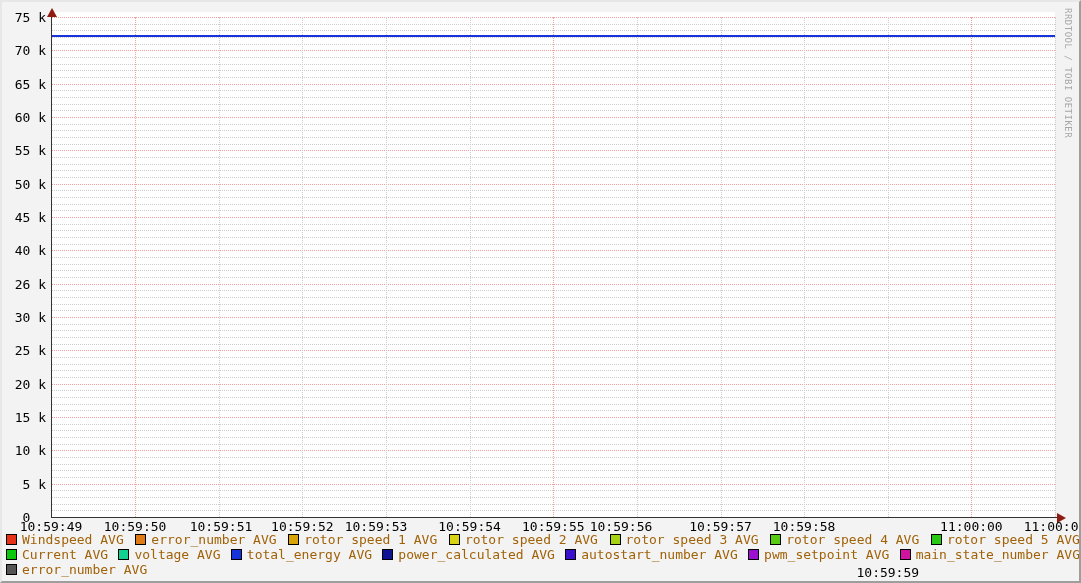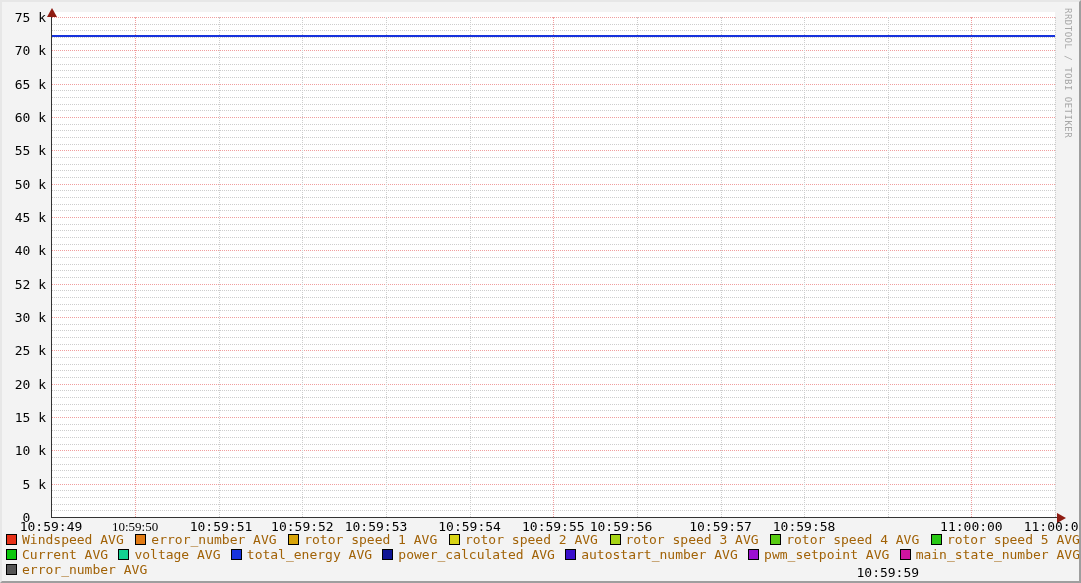--- a/index.html
+++ b/index.html
@@ -152,33 +152,33 @@
       <div class="series-line" style="top: 32.7px; background: rgb(23, 51, 220);"></div>
     </div>
   <div id="ylabel-layer">
       <div class="ylabel" style="top: 509px;">0  </div>
       <div class="ylabel" style="top: 475.7px;">5 k</div>
       <div class="ylabel" style="top: 442.3px;">10 k</div>
       <div class="ylabel" style="top: 409px;">15 k</div>
       <div class="ylabel" style="top: 375.7px;">20 k</div>
       <div class="ylabel" style="top: 342.3px;">25 k</div>
       <div class="ylabel" style="top: 309px;">30 k</div>
-      <div class="ylabel" style="top: 275.7px;">52 k</div>
+      <div class="ylabel" style="top: 275.7px;">26 k</div>
       <div class="ylabel" style="top: 242.3px;">40 k</div>
       <div class="ylabel" style="top: 209px;">45 k</div>
       <div class="ylabel" style="top: 175.7px;">50 k</div>
       <div class="ylabel" style="top: 142.3px;">55 k</div>
       <div class="ylabel" style="top: 109px;">60 k</div>
       <div class="ylabel" style="top: 75.7px;">65 k</div>
       <div class="ylabel" style="top: 42.3px;">70 k</div>
       <div class="ylabel" style="top: 9px;">75 k</div>
     </div>
   <div id="xlabel-layer">
       <div class="xlabel" style="left: 15px;">10:59:49</div>
-      <div class="xlabel" style="left: 99.1px; font-family: Liberation Serif, serif;">10:59:50</div>
+      <div class="xlabel" style="left: 99.1px;">10:59:50</div>
       <div class="xlabel" style="left: 185px;">10:59:51</div>
       <div class="xlabel" style="left: 266.4px;">10:59:52</div>
       <div class="xlabel" style="left: 340px;">10:59:53</div>
       <div class="xlabel" style="left: 433.6px;">10:59:54</div>
       <div class="xlabel" style="left: 517.3px;">10:59:55</div>
       <div class="xlabel" style="left: 585px;">10:59:56</div>
       <div class="xlabel" style="left: 684.5px;">10:59:57</div>
       <div class="xlabel" style="left: 768.1px;">10:59:58</div>
       <div class="xlabel" style="left: 851.8px; margin-top: 46px;">10:59:59</div>
       <div class="xlabel" style="left: 935.4px;">11:00:00</div>

